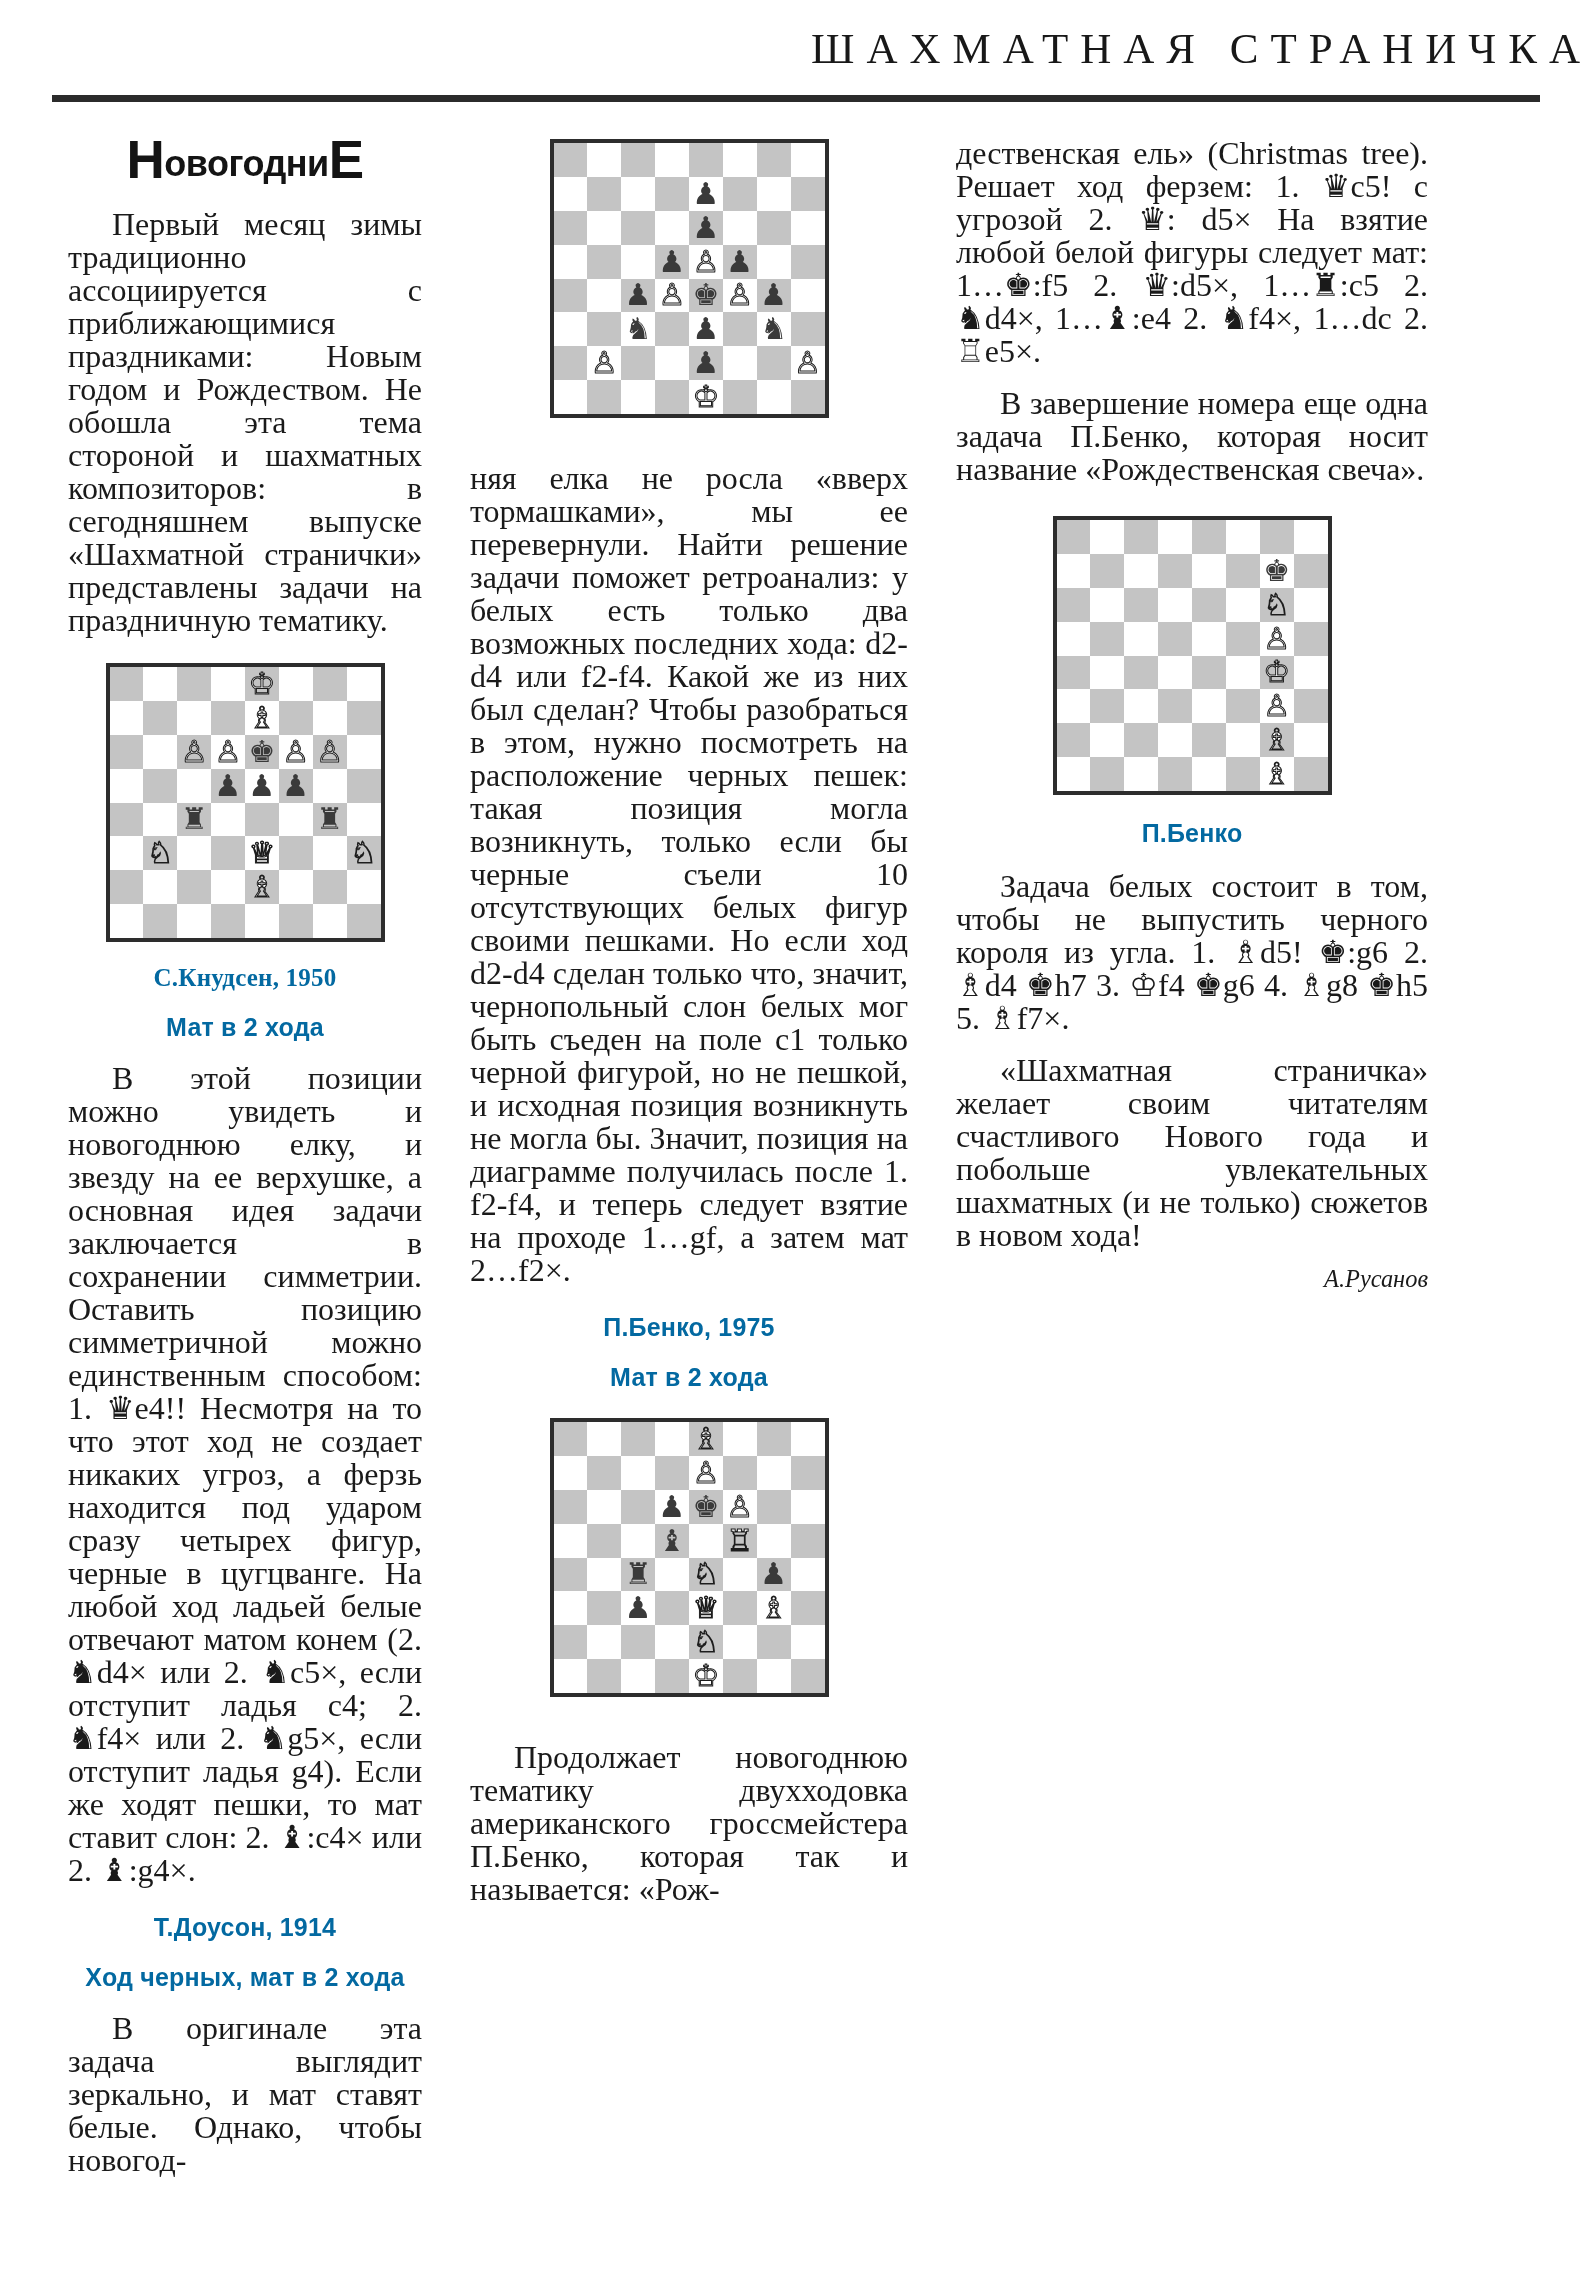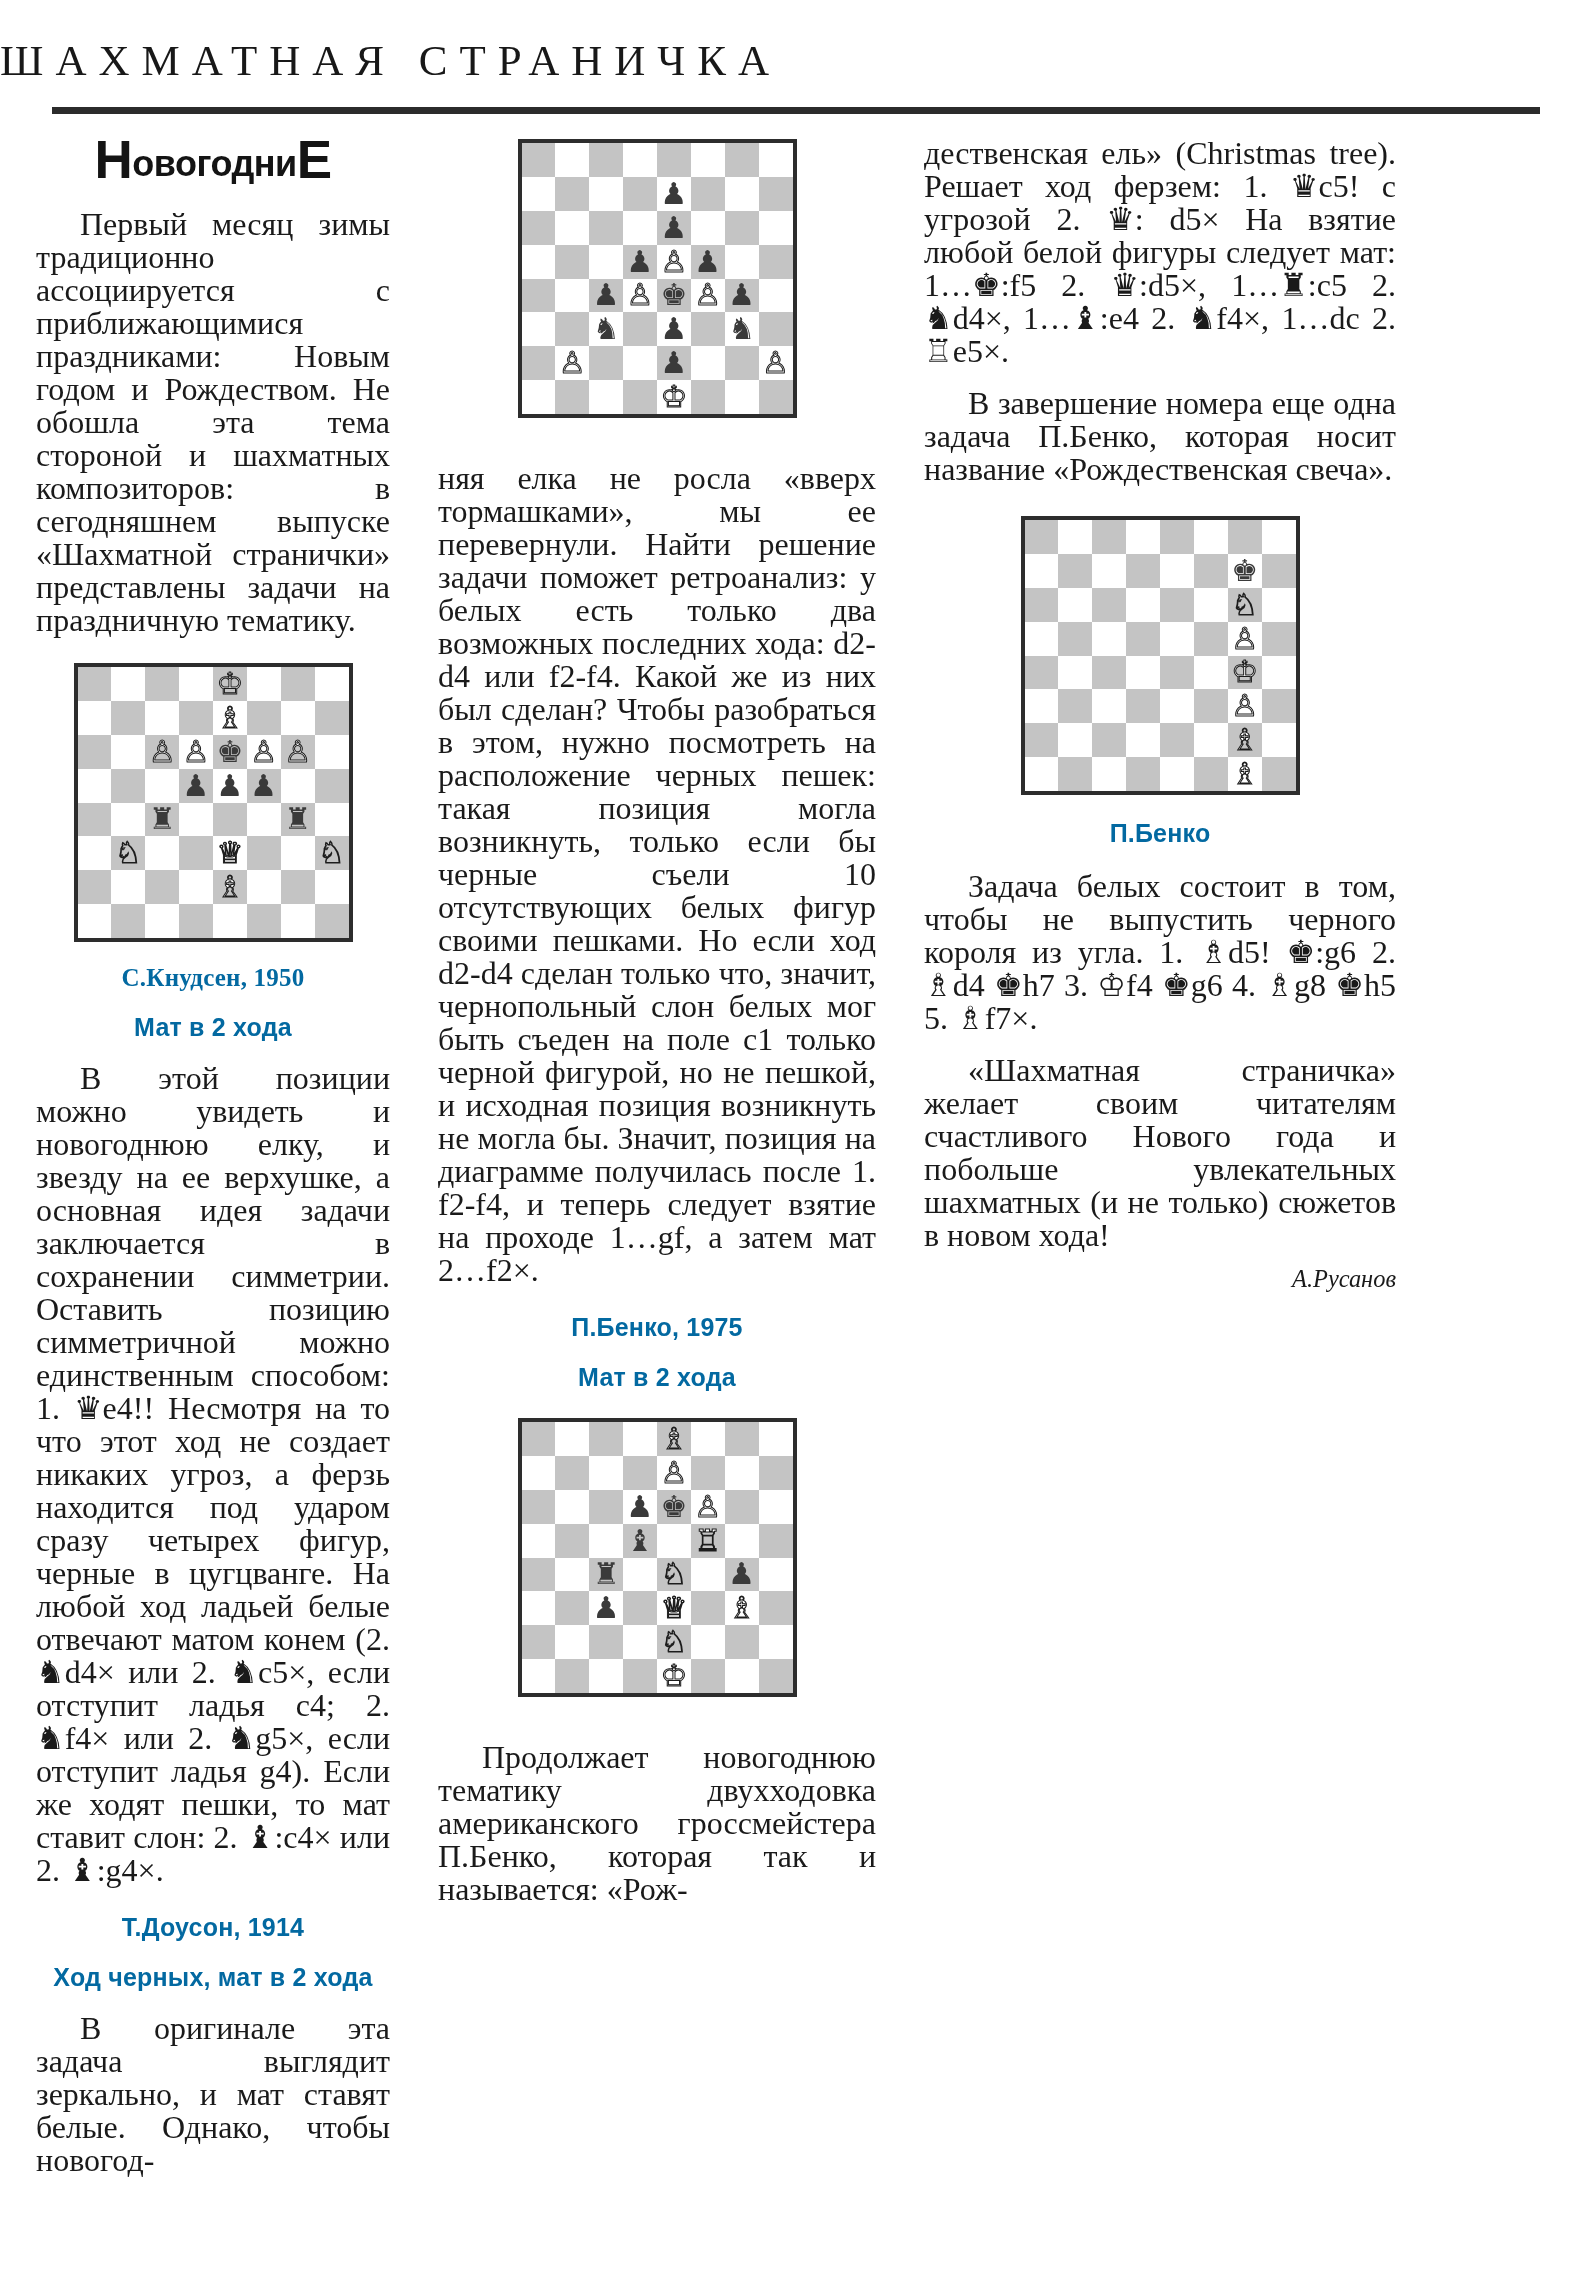--- a/index.html
+++ b/index.html
@@ -18,42 +18,42 @@
   .page {
     position: relative;
     width: 1592px;
     height: 2289px;
     box-sizing: border-box;
     padding: 0;
   }
 
   
   .masthead {
-    text-align: left;
-    padding-top: 36px;
+    text-align: right;
+    padding-top: 24px;
   }
   .masthead-title {
     font-family: "Liberation Serif", "DejaVu Serif", serif;
     font-size: 43px;
     letter-spacing: 12px;
     font-weight: 400;
     color: #181818;
     white-space: nowrap;
   }
   .masthead-rule {
     margin: 22px 52px 0 52px;
     height: 7px;
     background: #2b2b2b;
   }
 
   
   .columns {
     position: absolute;
     top: 137px;
-    left: 36px;
+    left: 68px;
     width: 1489px;
     display: flex;
     gap: 0;
   }
   .col {
     width: 354px;
     box-sizing: border-box;
   }
   .col-1 { width: 354px; margin-right: 48px; }
   .col-2 { width: 438px; margin-right: 48px; }

